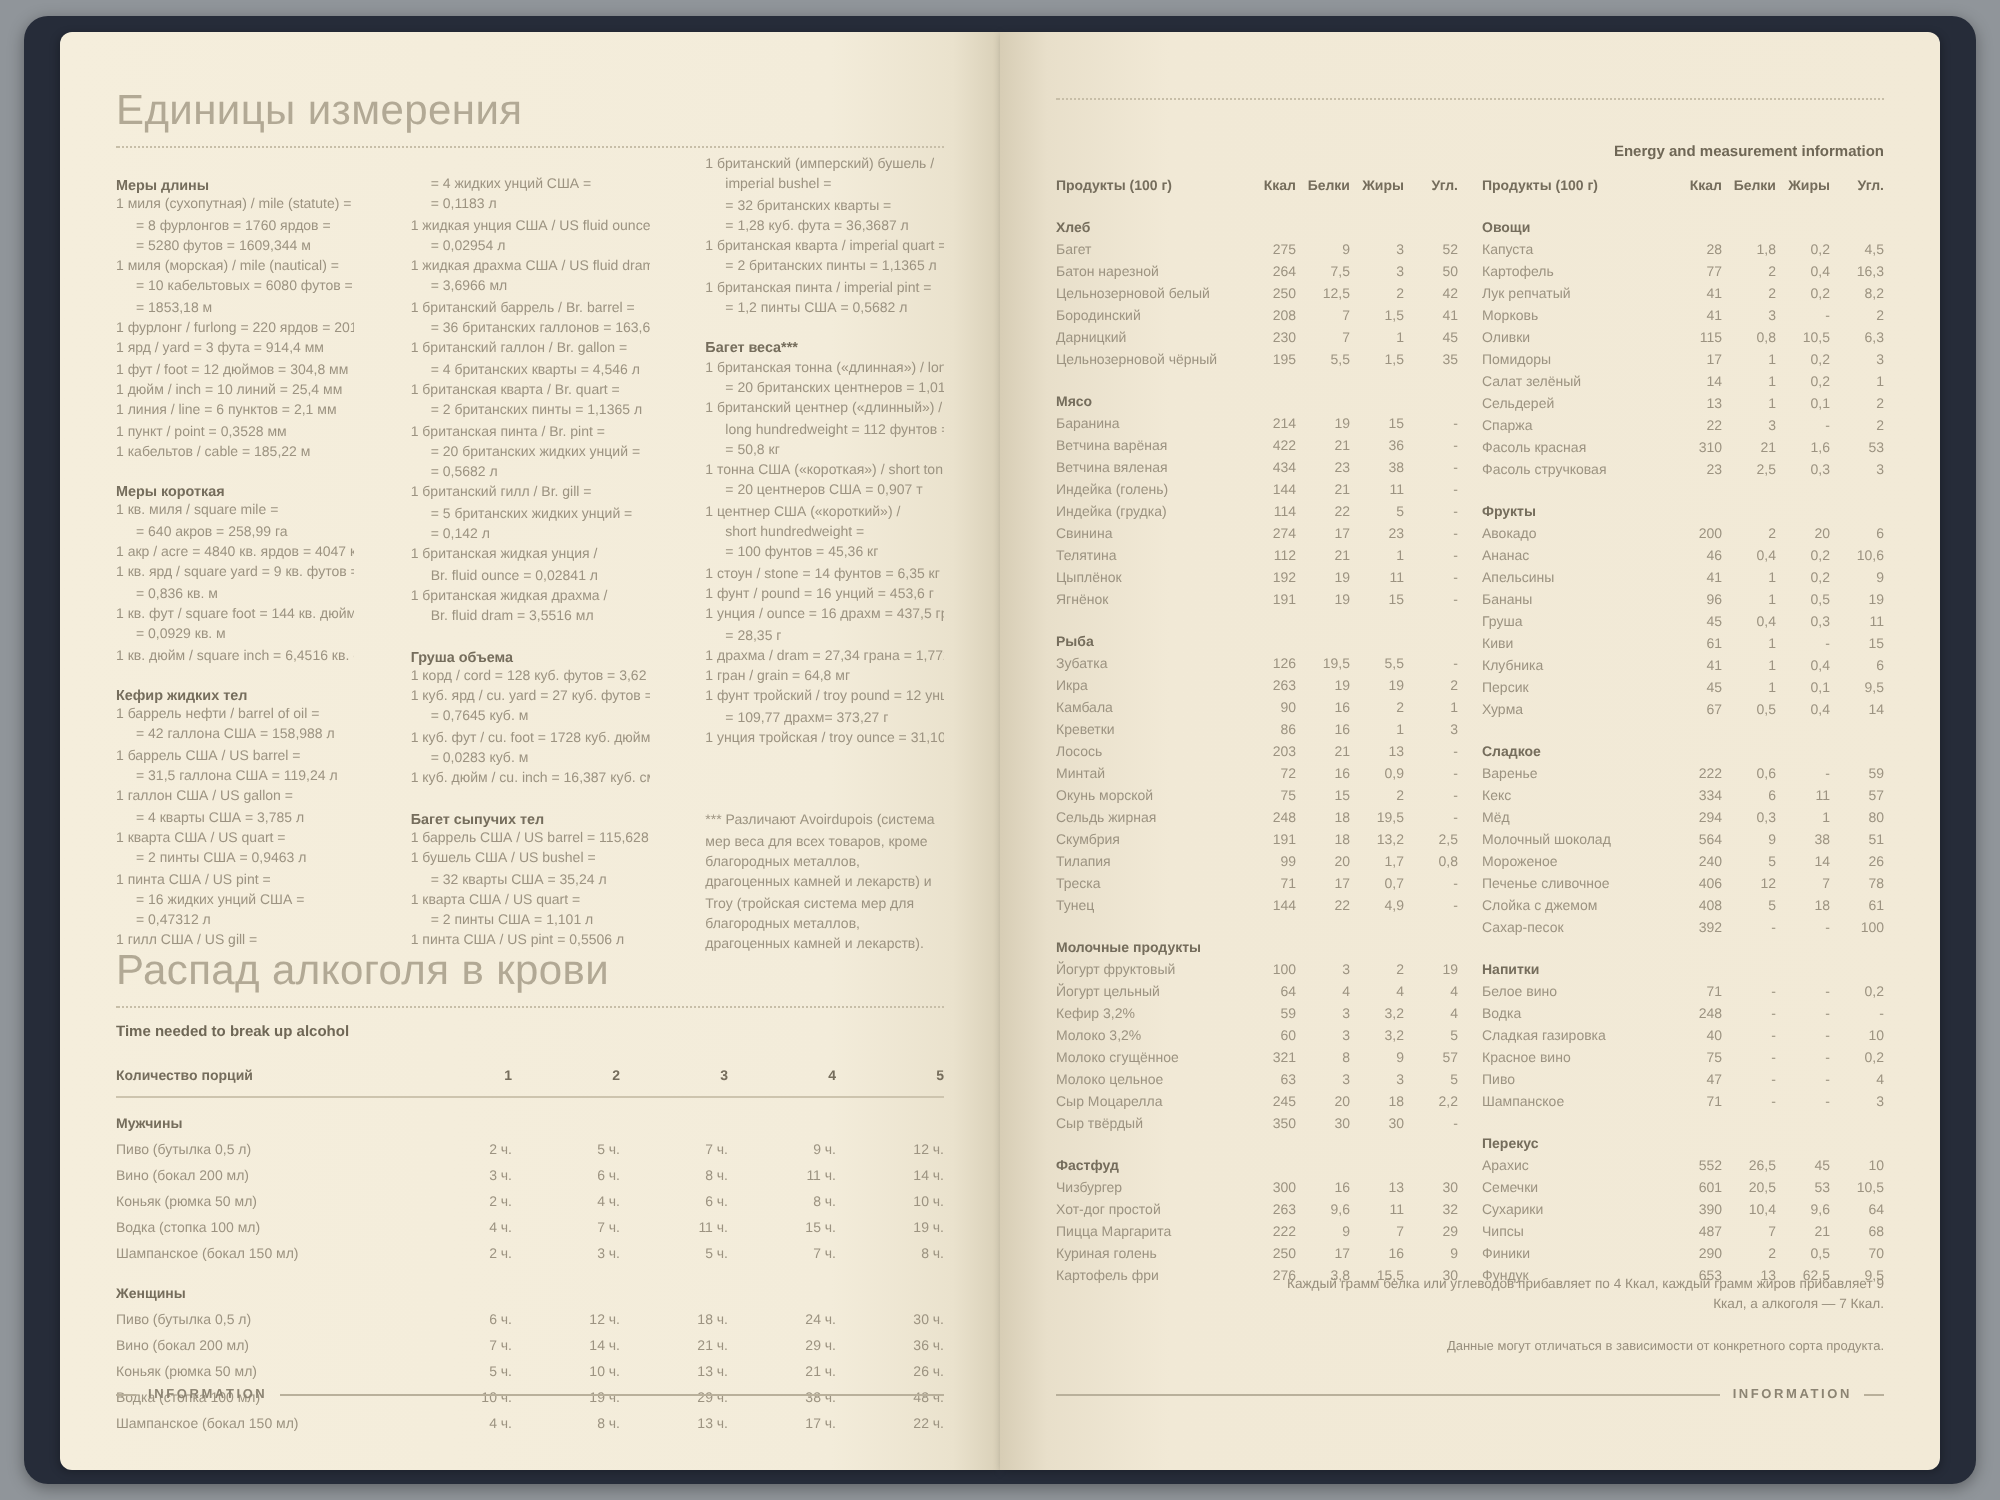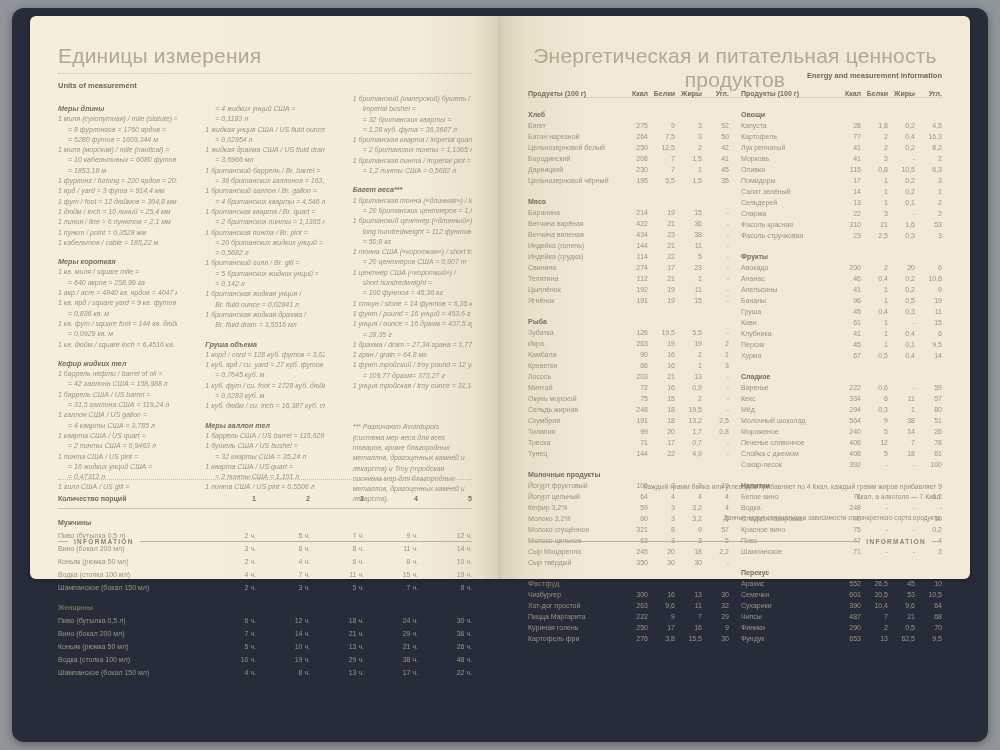--- a/index.html
+++ b/index.html
@@ -8,40 +8,40 @@
     background:#90959a;
     font-family:"Liberation Sans","DejaVu Sans",sans-serif;
     -webkit-font-smoothing:antialiased;
   }
   .cover{
     position:absolute;left:12px;top:8px;width:976px;height:734px;
     background:#262c39;border-radius:12px;
     box-shadow:0 2px 8px rgba(0,0,0,0.35);
   }
   .page{
-    position:absolute;top:16px;height:563px;width:470px;
+    position:absolute;top:16px;height:719px;width:470px;
   }
   .page-left{
     left:30px;border-radius:6px 0 0 6px;
     background:linear-gradient(to right,#f5eedc 0%,#f3ecda 82%,#eae2cd 95%,#d9d0b8 100%);
     box-shadow:-1px 1px 4px rgba(0,0,0,0.25);
   }
   .page-right{
     left:500px;border-radius:0 6px 6px 0;
     background:linear-gradient(to left,#f2ead7 0%,#f1e9d6 82%,#e8dfca 95%,#d7cdb5 100%);
     box-shadow:1px 1px 4px rgba(0,0,0,0.25);
   }
   .big-title{font-size:21px;color:#b2a995;letter-spacing:0.2px;}
   .dotrule{border-bottom:1px dotted #c7bea8;margin-top:5px;}
   .subt{font-weight:bold;font-size:7.5px;color:#6f6756;margin-top:7px;}
   .b{font-weight:bold;color:#756d5c;}
 
   
   .units-sec{position:absolute;top:28px;left:28px;right:28px;}
-  .units-cols{display:flex;gap:28px;margin-top:4px;font-style:italic;}
+  .units-cols{display:flex;gap:28px;margin-top:4px;}
   .units-col{flex:1;min-width:0;}
   .u-head{font-weight:bold;color:#756d5c;font-size:7.2px;line-height:10.3px;margin-top:9px;}
   .u-head:first-child{margin-top:10px;}
   .units-col > .u-line:first-child{margin-top:10px;}
   .u-line{font-size:7px;line-height:10.3px;color:#9c9381;white-space:nowrap;overflow:hidden;}
   .u-line.ind{padding-left:10px;}
   .u-footnote{font-size:7px;line-height:10.3px;color:#9c9381;margin-top:31px;}
 
   
   .alc-sec{position:absolute;top:458px;left:28px;right:28px;}
@@ -77,21 +77,20 @@
 </head>
 <body>
 
 <div class="cover"></div>
 
 <div class="page page-left">
 
   <div class="units-sec">
     <div class="big-title">Единицы измерения</div>
     <div class="dotrule"></div>
-    <div class="subt">Units of measurement</div>
     <div class="units-cols">
       <div class="units-col">
           <div class="u-head">Меры длины</div>
           <div class="u-line">1 миля (сухопутная) / mile (statute) =</div>
           <div class="u-line ind">= 8 фурлонгов = 1760 ярдов =</div>
           <div class="u-line ind">= 5280 футов = 1609,344 м</div>
           <div class="u-line">1 миля (морская) / mile (nautical) =</div>
           <div class="u-line ind">= 10 кабельтовых = 6080 футов =</div>
           <div class="u-line ind">= 1853,18 м</div>
           <div class="u-line">1 фурлонг / furlong = 220 ярдов = 201,168 м</div>
@@ -147,21 +146,21 @@
           <div class="u-line ind">Br. fluid ounce = 0,02841 л</div>
           <div class="u-line">1 британская жидкая драхма /</div>
           <div class="u-line ind">Br. fluid dram = 3,5516 мл</div>
           <div class="u-head">Груша объема</div>
           <div class="u-line">1 корд / cord = 128 куб. футов = 3,62 куб. м</div>
           <div class="u-line">1 куб. ярд / cu. yard = 27 куб. футов =</div>
           <div class="u-line ind">= 0,7645 куб. м</div>
           <div class="u-line">1 куб. фут / cu. foot = 1728 куб. дюймов =</div>
           <div class="u-line ind">= 0,0283 куб. м</div>
           <div class="u-line">1 куб. дюйм / cu. inch = 16,387 куб. см</div>
-          <div class="u-head">Меры галлон тел</div>
+          <div class="u-head">Багет сыпучих тел</div>
           <div class="u-line">1 баррель США / US barrel = 115,628 л</div>
           <div class="u-line">1 бушель США / US bushel =</div>
           <div class="u-line ind">= 32 кварты США = 35,24 л</div>
           <div class="u-line">1 кварта США / US quart =</div>
           <div class="u-line ind">= 2 пинты США = 1,101 л</div>
           <div class="u-line">1 пинта США / US pint = 0,5506 л</div>
         </div>
       <div class="units-col">
         <div>
             <div class="u-line">1 британский (имперский) бушель /</div>
@@ -192,21 +191,23 @@
             <div class="u-line">1 фунт тройский / troy pound = 12 унций =</div>
             <div class="u-line ind">= 109,77 драхм= 373,27 г</div>
             <div class="u-line">1 унция тройская / troy ounce = 31,1035 г</div>
           </div>
         <div class="u-footnote">*** Различают Avoirdupois (система мер веса для всех товаров, кроме благородных металлов, драгоценных камней и лекарств) и Troy (тройская система мер для благородных металлов, драгоценных камней и лекарств).</div>
       </div>
     </div>
   </div>
 
   <div class="alc-sec">
+    <div class="big-title">Распад алкоголя в крови</div>
     <div class="dotrule"></div>
+    <div class="subt">Time needed to break up alcohol</div>
     <div class="alc-table">
       <div class="a-head">
           <div class="a-label b">Количество порций</div>
           <div class="a-val b">1</div>
           <div class="a-val b">2</div>
           <div class="a-val b">3</div>
           <div class="a-val b">4</div>
           <div class="a-val b">5</div>
         </div>
       <div class="a-rule"></div>
@@ -300,21 +301,20 @@
   <div class="pfooter">
     <div class="frule short"></div>
     <span>INFORMATION</span>
     <div class="frule long"></div>
   </div>
 </div>
 
 <div class="page page-right">
 
   <div class="rp-head">
-    <div class="big-title">Энергетическая и питательная ценность продуктов</div>
     <div class="dotrule"></div>
   </div>
   <div class="rp-subt">Energy and measurement information</div>
 
   <div class="food-wrap">
     <div class="food-half">
         <div class="f-row f-head">
           <div class="f-label b">Продукты (100 г)</div>
           <div class="f-val b">Ккал</div>
           <div class="f-val b">Белки</div>

